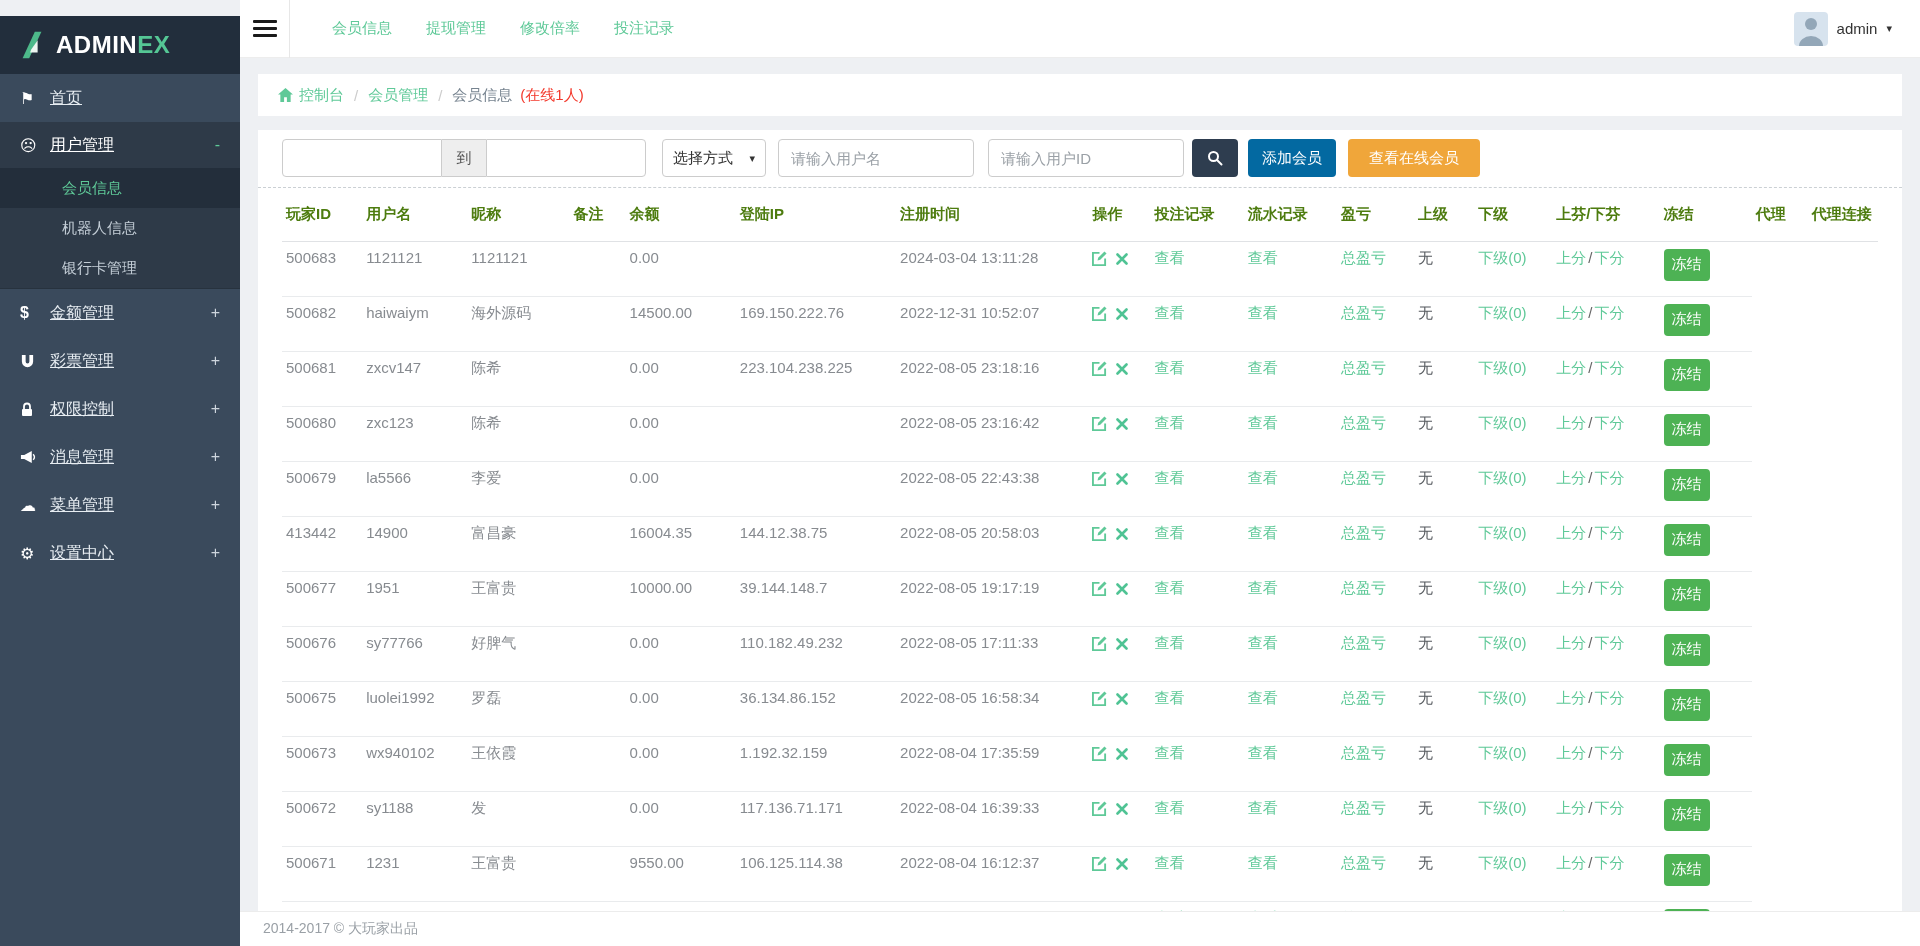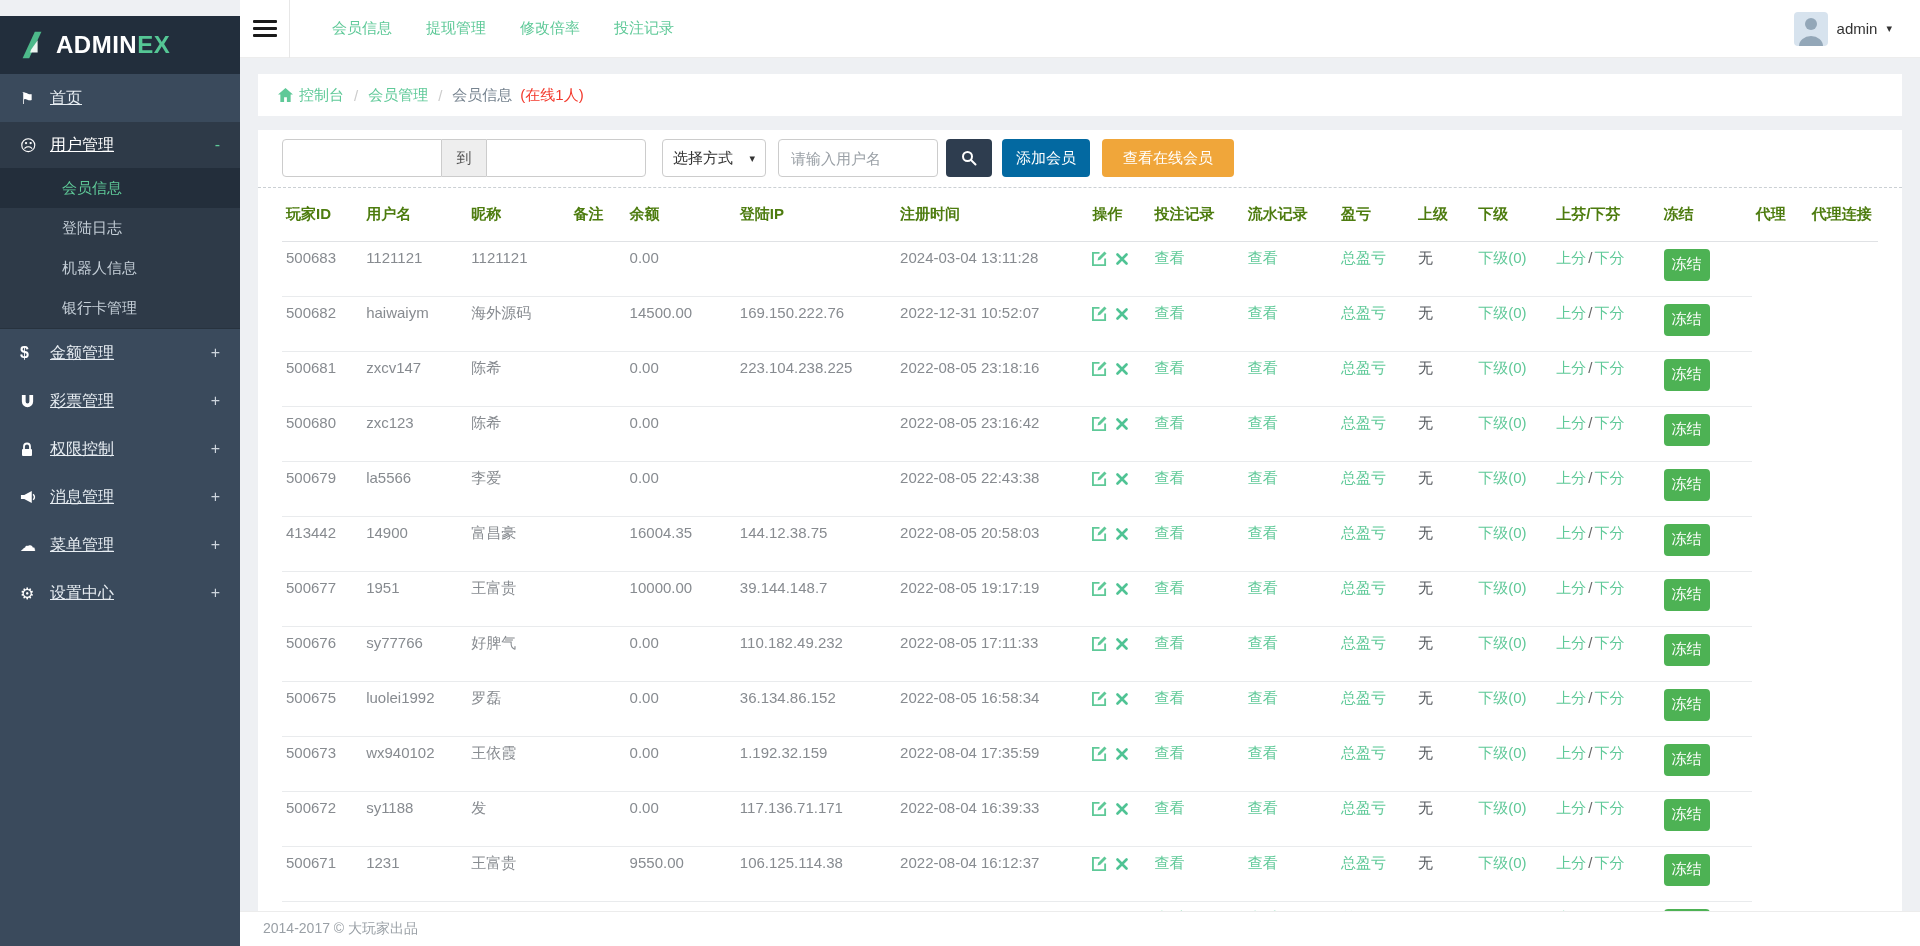--- a/index.html
+++ b/index.html
@@ -55,21 +55,21 @@
   .inp::placeholder { color:#9aa0a6; }
   .grp { display:flex; align-items:stretch; }
   .grp .inp:first-child { border-radius:4px 0 0 4px; width:160px; }
   .grp .addon { width:44px; background:#eee; border:1px solid #ccc; border-left:none; border-right:none;
                 display:flex; align-items:center; justify-content:center; font-size:15px; color:#555; }
   .grp .inp:last-child { border-radius:0 4px 4px 0; width:160px; }
   .sel { margin-left:16px; width:104px; height:38px; border:1px solid #ccc; border-radius:4px;
          display:flex; align-items:center; justify-content:space-between; padding:0 10px;
          font-size:15px; color:#333; cursor:pointer; background:#fff; }
   .sel .caret { color:#333; }
-  .inp-user { margin-left:12px; width:160px; }
+  .inp-user { margin-left:12px; width:196px; }
   .inp-uid  { margin-left:14px; width:196px; }
   .btn { height:38px; border:none; border-radius:4px; font-size:15px; color:#fff;
          cursor:pointer; font-family:inherit; }
   .btn-search { margin-left:8px; width:46px; background:#2e3d4f; display:flex; align-items:center; justify-content:center; }
   .btn-add { margin-left:10px; width:88px; background:#0369a1; }
   .btn-online { margin-left:12px; width:132px; background:#f0a63a; }
 
   
   .table-wrap { margin-top:10px; border-top:1px dashed #cbd0d4; padding:0 24px; }
   table { border-collapse:collapse; table-layout:fixed; width:1596px; }
@@ -108,21 +108,20 @@
     <span class="lbl">首页</span>
   </div>
 
   <div class="group-open">
     <div class="side-item">
       <span class="ico">☹</span>
       <span class="lbl" style="color:#fff;">用户管理</span>
       <span class="toggle">-</span>
     </div>
     <div class="sub-item active">会员信息</div>
-    <div class="sub-item">登陆日志</div>
     <div class="sub-item">机器人信息</div>
     <div class="sub-item">银行卡管理</div>
   </div>
 
   <div class="side-item">
     <span class="ico" style="font-weight:bold;">$</span>
     <span class="lbl">金额管理</span>
     <span class="toggle">+</span>
   </div>
   <div class="side-item">
@@ -214,20 +213,21 @@
         <div class="grp">
           <input class="inp" style="">
           <span class="addon">到</span>
           <input class="inp" style="">
         </div>
         <div class="sel">
           <span>选择方式</span>
             <span class="caret">▾</span>
         </div>
         <input class="inp inp-user" placeholder="请输入用户名" style="">
+        <input class="inp inp-uid" placeholder="请输入用户ID" style="">
         <button class="btn btn-search">
           <span style="display:inline-flex;">
             <svg width="16" height="16" viewBox="0 0 16 16" fill="none" stroke="#fff" stroke-width="2">
                 <circle cx="6.5" cy="6.5" r="4.5"></circle>
                 <path d="M10 10 L14.5 14.5" stroke-linecap="round"></path>
               </svg>
           </span>
         </button>
         <button class="btn btn-add">添加会员</button>
         <button class="btn btn-online">查看在线会员</button>

